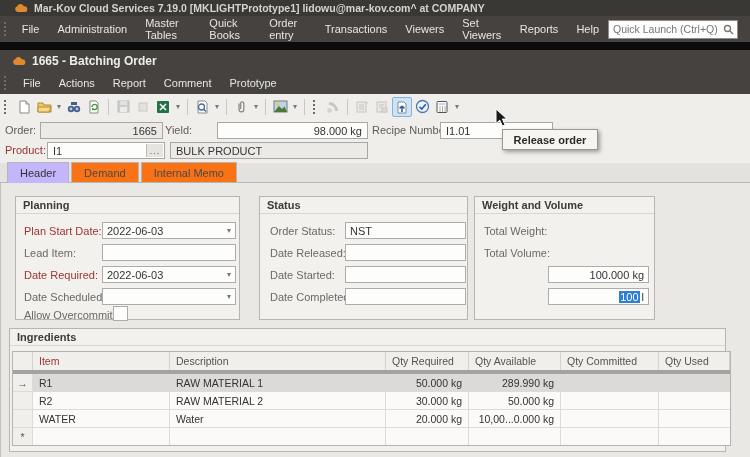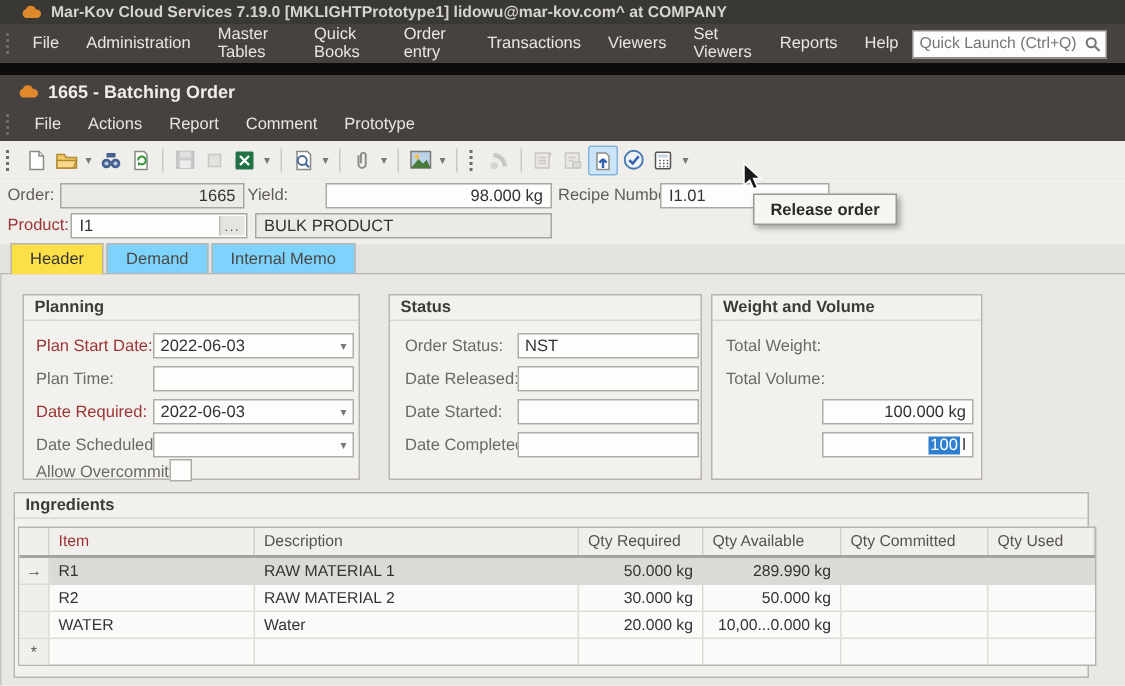--- a/index.html
+++ b/index.html
@@ -44,42 +44,42 @@
   .field.ro{background:#eceae7;}
   .field.rt{justify-content:flex-end;}
   .browse{position:absolute;right:1px;top:1px;bottom:1px;width:16px;background:#e6e4e1;
     border-left:1px solid #bdbbb7;display:flex;align-items:center;justify-content:center;
     color:#555;font-size:9px;letter-spacing:1px;}
 
   
   .tabstrip{left:0;top:163px;width:750px;height:20px;background:#e4e2de;display:flex;align-items:flex-end;
     padding-left:7px;border-bottom:1px solid #b8b6b2;box-sizing:border-box;}
   .tab{height:19px;display:flex;align-items:center;padding:0 12px;border:1px solid #b8b6b2;border-bottom:none;
-    background:#7dd3fc;color:#4a4846;margin-right:2px;font-size:11px;}
-  .tab.activetab{background:#fde047;height:20px;margin-bottom:-1px;color:#333;}
+    background:#f97316;color:#4a4846;margin-right:2px;font-size:11px;}
+  .tab.activetab{background:#c4b5fd;height:20px;margin-bottom:-1px;color:#333;}
 
   .content{left:0;top:183px;width:750px;height:274px;background:#eae8e5;border-left:1px solid #c5c3bf;}
 
   
   .group{position:absolute;background:#f2f1ee;border:1px solid #b8b5b0;box-sizing:border-box;}
   .gtitle{height:16px;line-height:16px;padding-left:7px;font-weight:bold;color:#3d3b38;
     border-bottom:1px solid #d8d6d2;}
   .glabel{position:absolute;color:#6b6965;white-space:nowrap;}
   .glabel.req{color:#9b3434;}
   .gctrl{position:absolute;height:15px;background:#fdfdfc;border:1px solid #aeaca8;
     display:flex;align-items:center;padding:0 4px;box-sizing:content-box;overflow:hidden;}
   .gctrl .ddv{margin-left:auto;font-size:8px;color:#7a7874;}
   .gctrl.rt{justify-content:flex-end;margin-top:44px;}
   .checkbox{position:absolute;width:13px;height:13px;background:#fdfdfc;border:1px solid #aeaca8;}
   .sel{background:#2f7fd0;color:#fff;padding:0 1px;}
 
   
   .tbl{position:absolute;border:1px solid #b5b3af;background:#fbfaf8;}
   .trow{display:flex;height:17px;border-bottom:1px solid #dddbd7;}
-  .trow.hdr{height:18px;background:#f1efec;border-bottom:2px solid #a3a3a3;color:#55534f;}
+  .trow.hdr{height:18px;background:#f1efec;border-bottom:4px solid #a3a3a3;color:#55534f;}
   .trow.hl{background:#dcdad6;}
   .tcell{border-right:1px solid #dddbd7;display:flex;align-items:center;padding:0 6px;
     box-sizing:border-box;white-space:nowrap;overflow:hidden;font-size:10.5px;}
   .trow.hdr .tcell{border-right:1px solid #d4d2ce;}
   .tcell.ind{justify-content:center;background:#f1efec;padding:0;color:#55534f;}
   .trow.hdr .tcell.ind{background:#f1efec;}
   .tcell.num{justify-content:flex-end;}
   .c0{width:20px;flex:0 0 20px;}
   .c1{width:137px;flex:0 0 137px;}
   .c2{width:216px;flex:0 0 216px;}
@@ -298,21 +298,21 @@
 
   <div class="abs content">
 
     <div class="group" style="left:14px;top:13px;width:225px;height:124px">
       <div class="gtitle">Planning</div>
       <span class="glabel req" style="left:8px;top:28px">Plan Start Date:</span>
       <div class="gctrl" style="left:86px;top:25px;width:124px">
         <span>2022-06-03</span>
         <span class="ddv">▾</span>
       </div>
-      <span class="glabel" style="left:8px;top:50px">Plan Time:</span>
+      <span class="glabel" style="left:8px;top:50px">Lead Item:</span>
       <div class="gctrl" style="left:86px;top:47px;width:124px">
         <span></span>
       </div>
       <span class="glabel req" style="left:8px;top:72px">Date Required:</span>
       <div class="gctrl" style="left:86px;top:69px;width:124px">
         <span>2022-06-03</span>
         <span class="ddv">▾</span>
       </div>
       <span class="glabel" style="left:8px;top:94px">Date Scheduled:</span>
       <div class="gctrl" style="left:86px;top:91px;width:124px">

